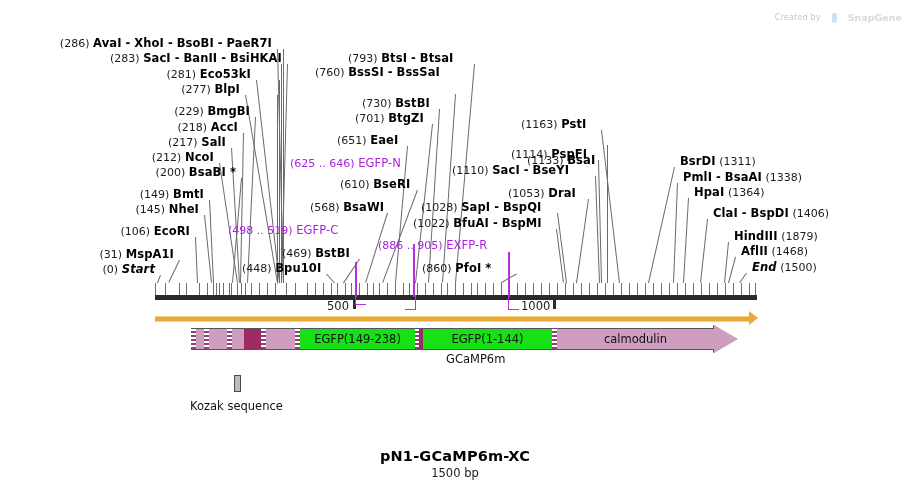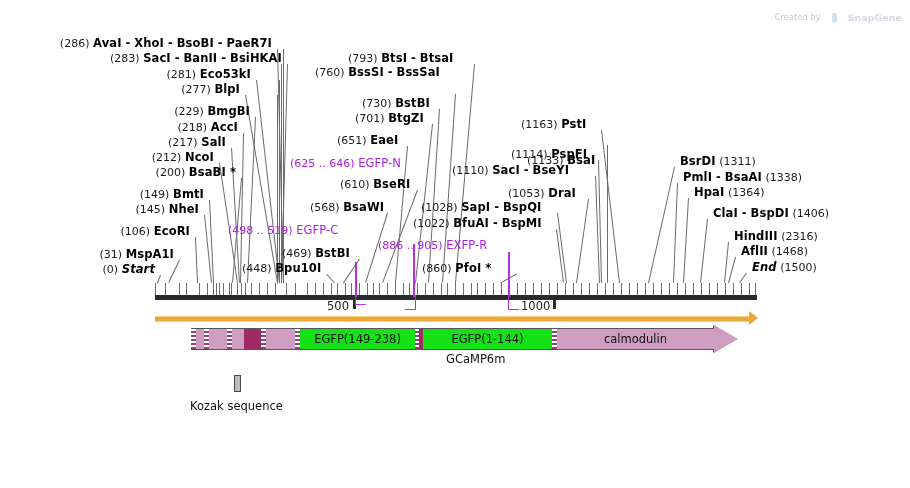--- a/index.html
+++ b/index.html
@@ -173,21 +173,21 @@
       <div class="abs lbl" style="left: 452px; top: 164px;"><span class="pos">(1110)</span> <span class="nm">SacI</span><span class="sep"> - </span><span class="nm">BseYI</span></div>
       <div class="abs lbl" style="left: 508px; top: 187px;"><span class="pos">(1053)</span> <span class="nm">DraI</span></div>
       <div class="abs lbl" style="left: 421px; top: 201px;"><span class="pos">(1028)</span> <span class="nm">SapI</span><span class="sep"> - </span><span class="nm">BspQI</span></div>
       <div class="abs lbl" style="left: 413px; top: 217px;"><span class="pos">(1022)</span> <span class="nm">BfuAI</span><span class="sep"> - </span><span class="nm">BspMI</span></div>
       <div class="abs lbl purple" style="left: 378px; top: 239px;"><span class="pos">(886 .. 905)</span> <span class="nm">EXFP-R</span></div>
       <div class="abs lbl" style="left: 422px; top: 262px;"><span class="pos">(860)</span> <span class="nm">PfoI *</span></div>
       <div class="abs lbl" style="left: 680px; top: 155px;"><span class="nm">BsrDI</span> <span class="pos">(1311)</span></div>
       <div class="abs lbl" style="left: 683px; top: 171px;"><span class="nm">PmlI</span><span class="sep"> - </span><span class="nm">BsaAI</span> <span class="pos">(1338)</span></div>
       <div class="abs lbl" style="left: 694px; top: 186px;"><span class="nm">HpaI</span> <span class="pos">(1364)</span></div>
       <div class="abs lbl" style="left: 713px; top: 207px;"><span class="nm">ClaI</span><span class="sep"> - </span><span class="nm">BspDI</span> <span class="pos">(1406)</span></div>
-      <div class="abs lbl" style="left: 734px; top: 230px;"><span class="nm">HindIII</span> <span class="pos">(2316)</span></div>
+      <div class="abs lbl" style="left: 734px; top: 230px;"><span class="nm">HindIII</span> <span class="pos">(1879)</span></div>
       <div class="abs lbl" style="left: 741px; top: 245px;"><span class="nm">AflII</span> <span class="pos">(1468)</span></div>
       <div class="abs lbl italic" style="left: 752px; top: 261px;"><span class="nm">End</span> <span class="pos">(1500)</span></div>
     </div>
 
   <div id="ruler-ticks">
       <i style="left: 0px;"></i>
       <i style="left: 10px;"></i>
       <i style="left: 24px;"></i>
       <i style="left: 31px;"></i>
       <i style="left: 44px;"></i>
@@ -316,14 +316,16 @@
 
     <div class="seg cam seg-border" style="left:366px;width:157px;"></div>
     <div class="seg-label" style="left:366px;width:157px;">calmodulin</div>
   </div>
 
   <div class="abs" id="gcamp-label" style="left:433px;margin-left:13px;">GCaMP6m</div>
 
   <div id="kozak-mark"></div>
   <div class="abs" id="kozak-label" style="left:190px;">Kozak sequence</div>
 
+  <div class="abs" id="plasmid-title">pN1-GCaMP6m-XC</div>
+  <div class="abs" id="plasmid-size">1500 bp</div>
 
 </div>
 
 </body></html>

